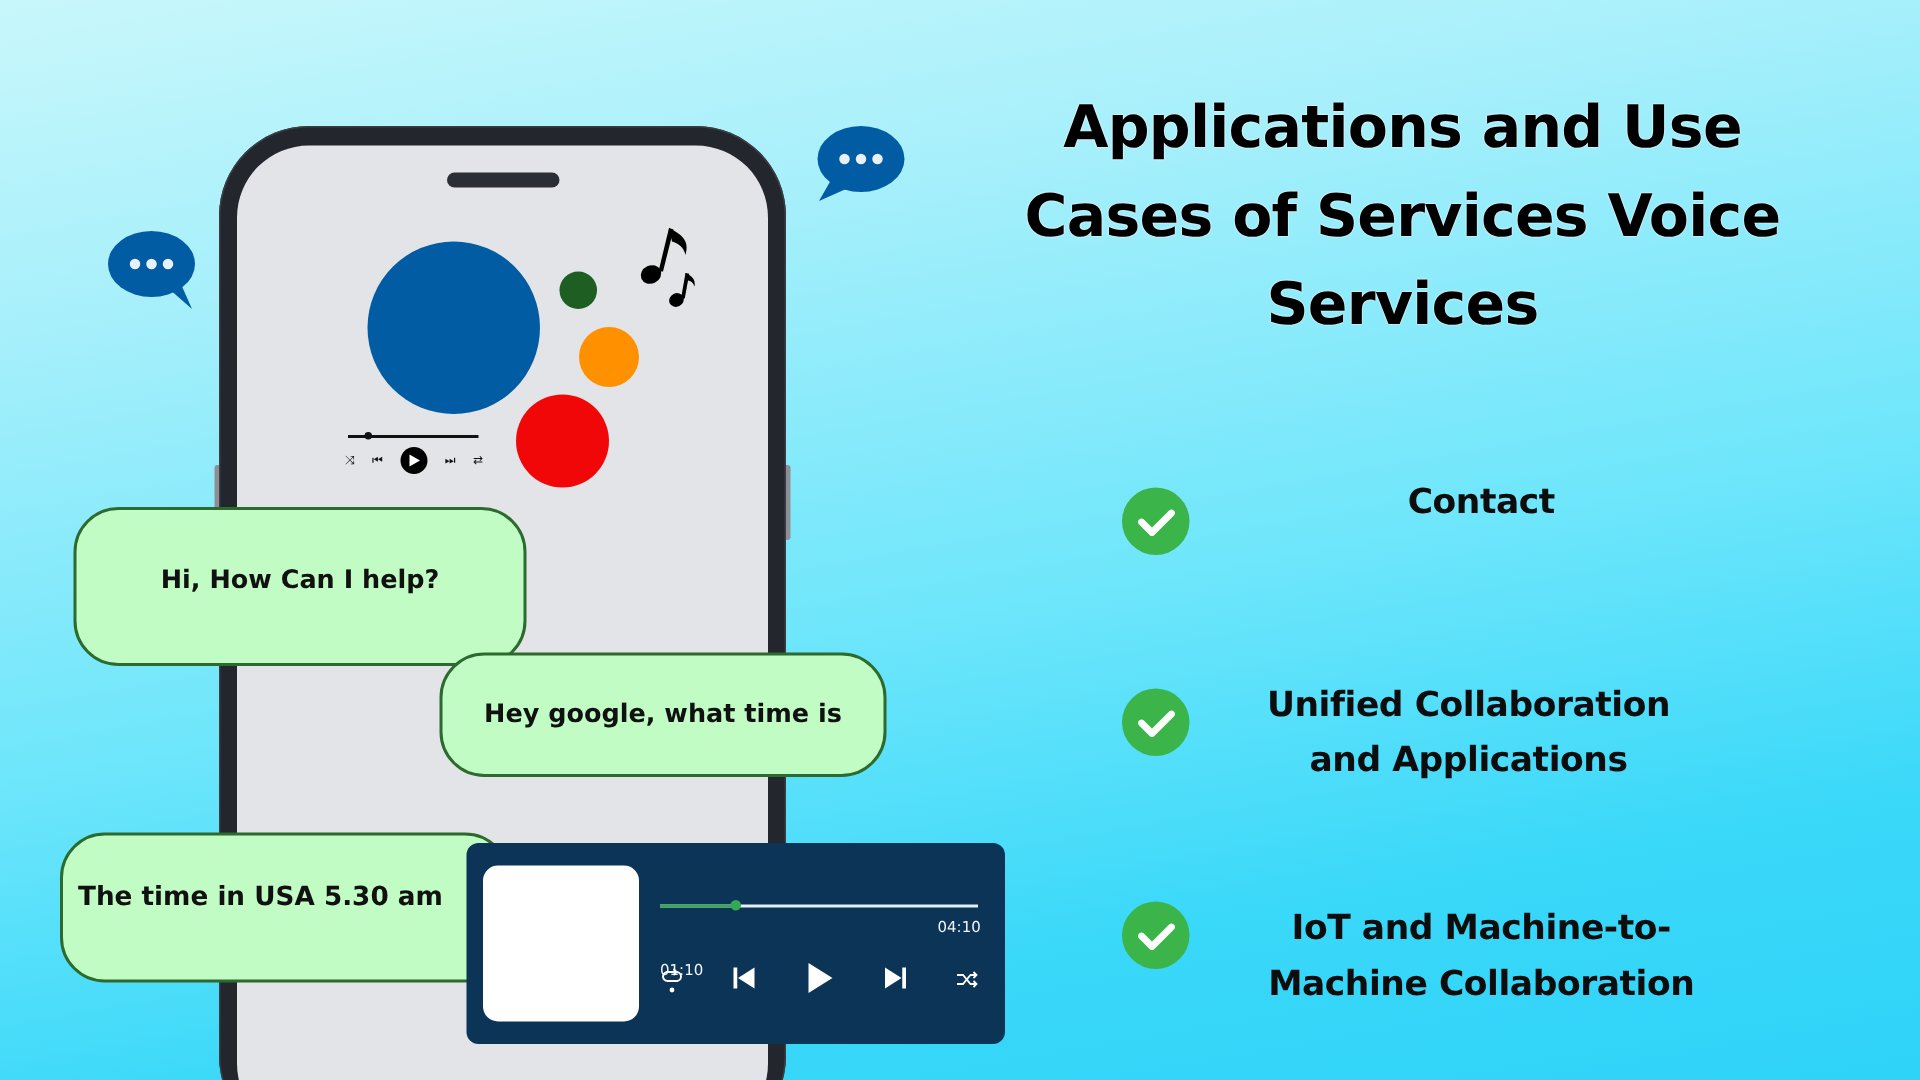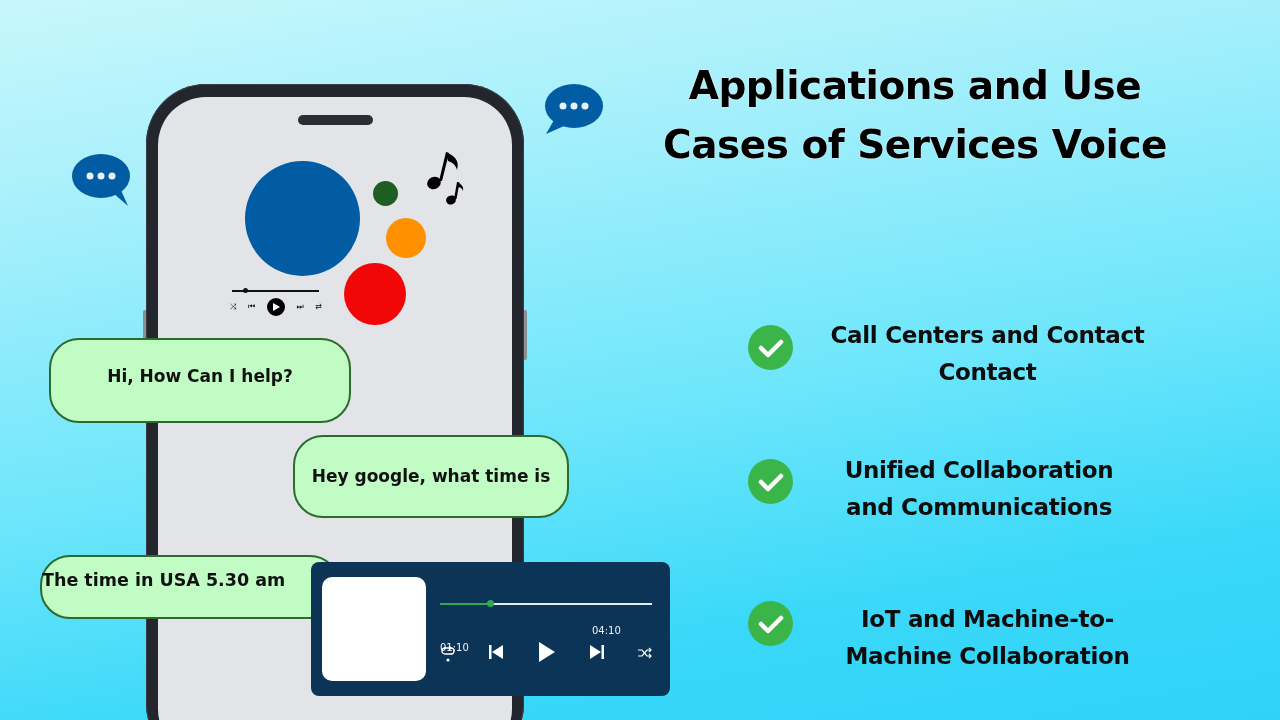--- a/index.html
+++ b/index.html
@@ -54,43 +54,43 @@
     border: 2px solid #2c6a2e;
     border-radius: 30px;
     display: flex; align-items: center; justify-content: center;
     text-align: center;
     font-family: "DejaVu Sans", sans-serif;
     font-weight: bold;
     font-size: 17px;
     color: #111;
     line-height: 1.35;
   }
-  .bubble-1 { left: 49px; top: 338px; width: 302px; height: 85px; padding-bottom: 8px; }
-  .bubble-2 { left: 293px; top: 435px; width: 276px; height: 83px; }
-  .bubble-3 { left: 40px; top: 555px; width: 300px; height: 64px; justify-content: flex-start; padding-bottom: 12px; font-size: 17.5px; }
+  .bubble-1 { left: 49px; top: 338px; width: 302px; height: 106px; padding-bottom: 8px; }
+  .bubble-2 { left: 293px; top: 435px; width: 298px; height: 83px; }
+  .bubble-3 { left: 40px; top: 555px; width: 300px; height: 100px; justify-content: flex-start; padding-left: 10px; padding-bottom: 12px; font-size: 17.5px; }
 
   
   .player { left: 311px; top: 562px; width: 359px; height: 134px; background: #0b3457; border-radius: 8px; }
   .album { left: 322px; top: 577px; width: 104px; height: 104px; background: #fff; border-radius: 10px; }
   .prog-track { left: 440px; top: 603px; width: 212px; height: 2px; background: #e9eef2; }
   .prog-fill { left: 440px; top: 603px; width: 50px; height: 2px; background: #35a853; }
   .prog-thumb { left: 487px; top: 600px; width: 7px; height: 7px; background: #35a853; border-radius: 50%; }
   .time { font-family: "DejaVu Sans", sans-serif; font-size: 10px; color: #f0f4f7; }
   .time-cur { left: 440px; top: 613px; margin-top: 29px; }
-  .time-tot { left: 592px; top: 613px; margin-top: 12px; }
+  .time-tot { left: 625px; top: 613px; }
   .p-ctrl { color: #fff; display: flex; align-items: center; justify-content: center; }
   .p-repeat { left: 440px; top: 645px; width: 16px; height: 18px; font-size: 11px; }
   .p-prev { left: 486px; top: 642px; width: 20px; height: 20px; }
   .p-play { left: 536px; top: 640px; width: 22px; height: 24px; }
   .p-next { left: 587px; top: 642px; width: 20px; height: 20px; }
   .p-shuffle { left: 637px; top: 645px; width: 16px; height: 16px; font-size: 11px; }
 
   
   .title {
-    left: 600px; top: 56px; width: 630px;
+    left: 620px; top: 56px; width: 630px;
     text-align: center;
     font-family: "DejaVu Sans", sans-serif;
     font-weight: bold;
     font-size: 39px;
     line-height: 59px;
     color: #000;
     letter-spacing: -0.5px;
     text-shadow: 0 0 1px #fff, 0 0 1px #fff;
   }
 
@@ -216,40 +216,40 @@
     <path d="M1 4 H5 L10 10 H14" stroke="#fff" stroke-width="1.2" fill="none"></path>
     <path d="M1 10 H5 L10 4 H14" stroke="#fff" stroke-width="1.2" fill="none"></path>
     <path d="M12 2 L14 4 L12 6" stroke="#fff" stroke-width="1.2" fill="none"></path>
     <path d="M12 8 L14 10 L12 12" stroke="#fff" stroke-width="1.2" fill="none"></path>
   </svg>
 </div>
 
 <div class="abs title">
   <div>Applications and Use</div>
   <div>Cases of Services Voice</div>
+  <div>Services</div>
 </div>
 
 <div class="abs check check-1">
   <svg width="26" height="20" viewBox="0 0 26 20">
       <path d="M3 10 L10 17 L23 4" stroke="#fff" stroke-width="4.5" stroke-linecap="round" stroke-linejoin="round" fill="none"></path>
     </svg>
 </div>
 <div class="abs item-text item-1">
-  <div>Call Centers and Contact</div>
   <div>Contact</div>
 </div>
 
 <div class="abs check check-2">
   <svg width="26" height="20" viewBox="0 0 26 20">
       <path d="M3 10 L10 17 L23 4" stroke="#fff" stroke-width="4.5" stroke-linecap="round" stroke-linejoin="round" fill="none"></path>
     </svg>
 </div>
 <div class="abs item-text item-2">
   <div>Unified Collaboration</div>
-  <div>and Communications</div>
+  <div>and Applications</div>
 </div>
 
 <div class="abs check check-3">
   <svg width="26" height="20" viewBox="0 0 26 20">
       <path d="M3 10 L10 17 L23 4" stroke="#fff" stroke-width="4.5" stroke-linecap="round" stroke-linejoin="round" fill="none"></path>
     </svg>
 </div>
 <div class="abs item-text item-3">
   <div>IoT and Machine-to-</div>
   <div>Machine Collaboration</div>

